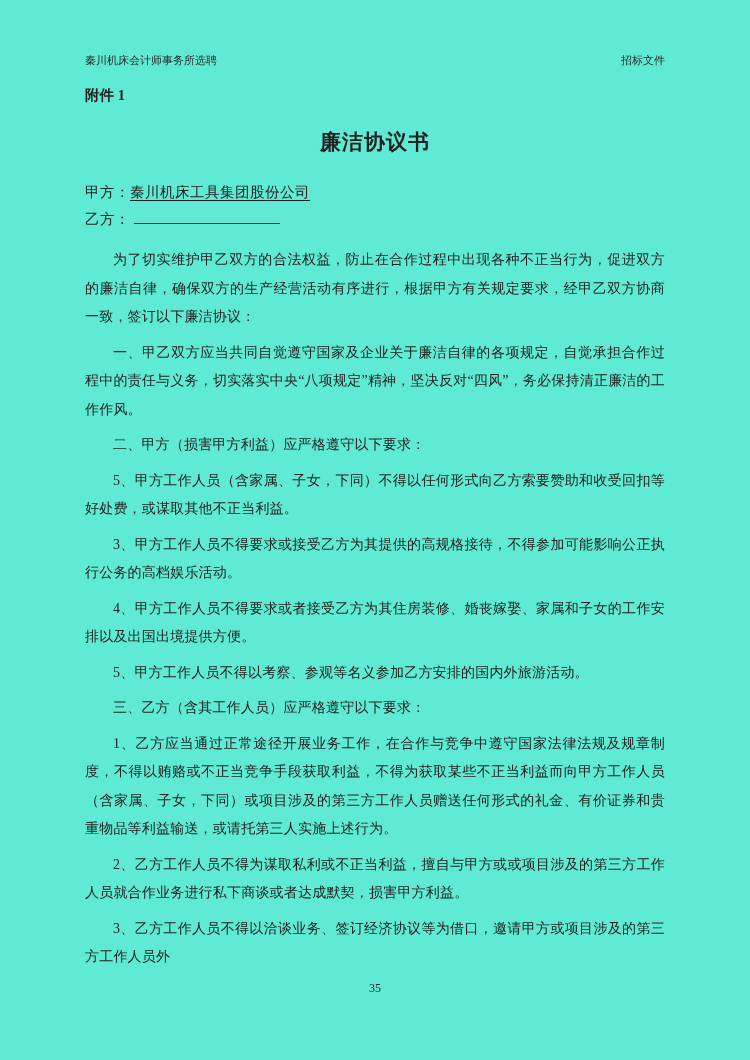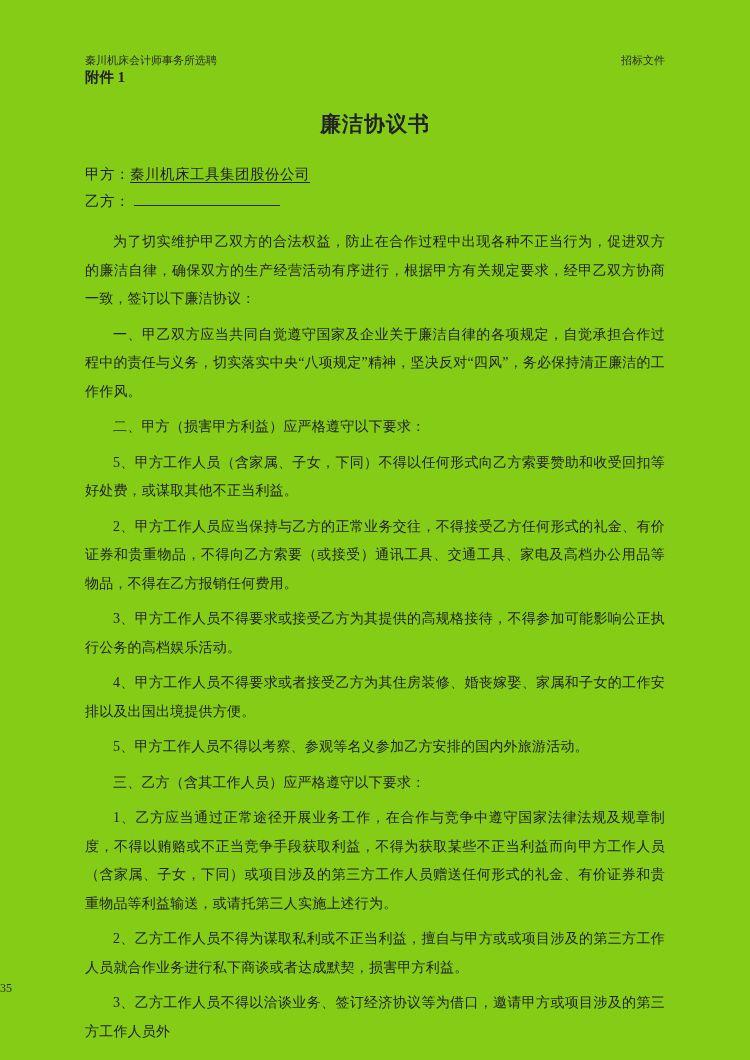--- a/index.html
+++ b/index.html
@@ -4,37 +4,38 @@
 <style>
   html, body {
     margin: 0;
     padding: 0;
     background: #ffffff;
   }
   .page {
     position: relative;
     width: 750px;
     height: 1060px;
-    background: #84cc16;
+    background: #5eead4;
     color: #222222;
     font-family: "Liberation Serif", "DejaVu Serif", serif;
     overflow: hidden;
     box-sizing: border-box;
   }
   .content {
     padding: 53px 85px 0 85px;
   }
   .header-row {
     display: flex;
     justify-content: space-between;
     align-items: baseline;
     font-size: 11px;
     color: #2b2b2b;
   }
   .attachment {
+    margin-top: 18px;
     font-size: 14.5px;
     font-weight: bold;
   }
   .doc-title {
     margin-top: 23px;
     text-align: center;
     font-size: 21px;
     font-weight: bold;
     letter-spacing: 1px;
   }
@@ -66,21 +67,21 @@
     line-height: 28.5px;
     text-indent: 2em;
     text-align: justify;
     letter-spacing: 0.2px;
   }
   .page-footer {
     position: absolute;
     bottom: 64px;
     left: 0;
     width: 100%;
-    text-align: left;
+    text-align: center;
     font-size: 12px;
     color: #2b2b2b;
   }
 </style>
 </head>
 <body>
 
 <div class="page">
   <div class="content">
 
@@ -99,21 +100,20 @@
 
     <div class="party-line party-b">
       <span>乙方：</span><span class="party-blank"></span>
     </div>
 
     <div class="body-text">
       <p>为了切实维护甲乙双方的合法权益，防止在合作过程中出现各种不正当行为，促进双方的廉洁自律，确保双方的生产经营活动有序进行，根据甲方有关规定要求，经甲乙双方协商一致，签订以下廉洁协议：</p>
       <p>一、甲乙双方应当共同自觉遵守国家及企业关于廉洁自律的各项规定，自觉承担合作过程中的责任与义务，切实落实中央“八项规定”精神，坚决反对“四风”，务必保持清正廉洁的工作作风。</p>
       <p>二、甲方（损害甲方利益）应严格遵守以下要求：</p>
       <p>5、甲方工作人员（含家属、子女，下同）不得以任何形式向乙方索要赞助和收受回扣等好处费，或谋取其他不正当利益。</p>
-      <p>2、甲方工作人员应当保持与乙方的正常业务交往，不得接受乙方任何形式的礼金、有价证券和贵重物品，不得向乙方索要（或接受）通讯工具、交通工具、家电及高档办公用品等物品，不得在乙方报销任何费用。</p>
       <p>3、甲方工作人员不得要求或接受乙方为其提供的高规格接待，不得参加可能影响公正执行公务的高档娱乐活动。</p>
       <p>4、甲方工作人员不得要求或者接受乙方为其住房装修、婚丧嫁娶、家属和子女的工作安排以及出国出境提供方便。</p>
       <p>5、甲方工作人员不得以考察、参观等名义参加乙方安排的国内外旅游活动。</p>
       <p>三、乙方（含其工作人员）应严格遵守以下要求：</p>
       <p>1、乙方应当通过正常途径开展业务工作，在合作与竞争中遵守国家法律法规及规章制度，不得以贿赂或不正当竞争手段获取利益，不得为获取某些不正当利益而向甲方工作人员（含家属、子女，下同）或项目涉及的第三方工作人员赠送任何形式的礼金、有价证券和贵重物品等利益输送，或请托第三人实施上述行为。</p>
       <p>2、乙方工作人员不得为谋取私利或不正当利益，擅自与甲方或或项目涉及的第三方工作人员就合作业务进行私下商谈或者达成默契，损害甲方利益。</p>
       <p>3、乙方工作人员不得以洽谈业务、签订经济协议等为借口，邀请甲方或项目涉及的第三方工作人员外</p>
     </div>
 
   </div>

